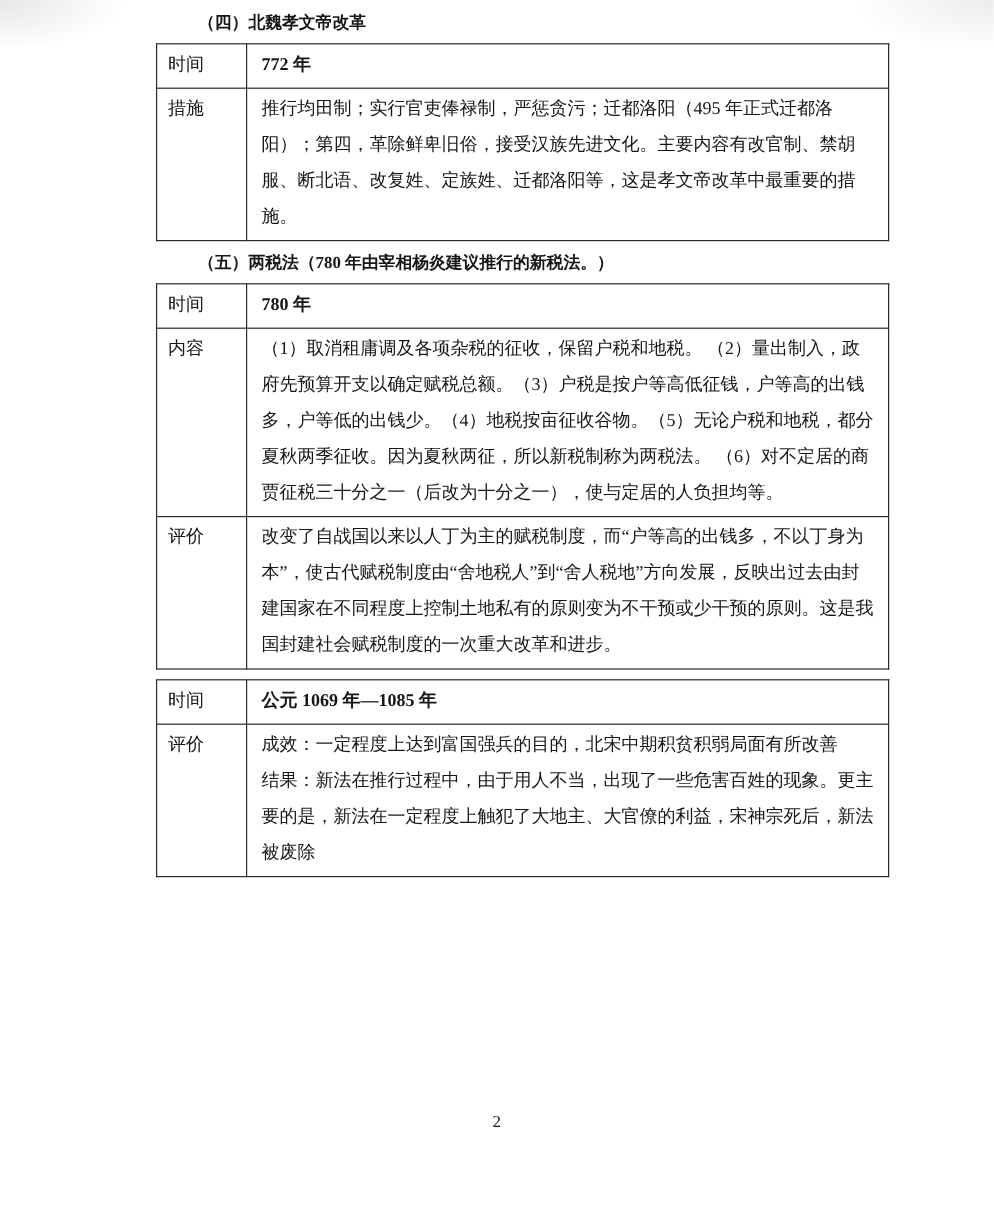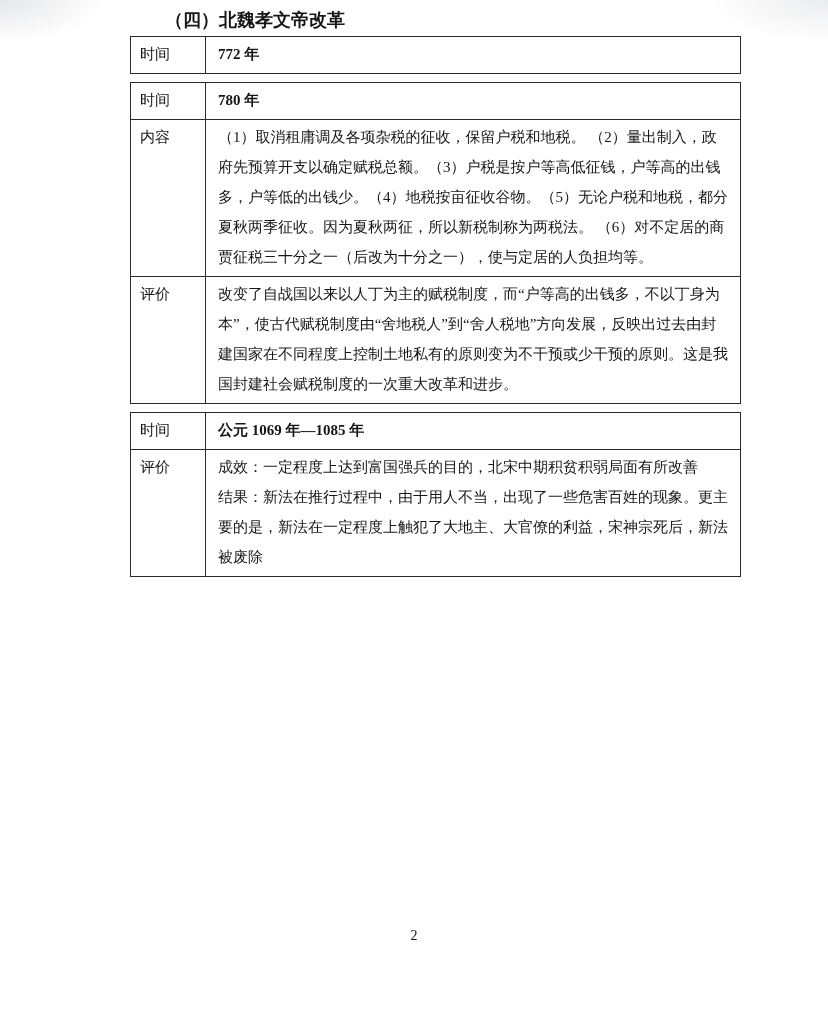--- a/index.html
+++ b/index.html
@@ -16,21 +16,21 @@
     position: relative;
     overflow: hidden;
   }
   .content {
     position: absolute;
     left: 130px;
     top: 4px;
     width: 612px;
   }
   .section-heading {
-    font-size: 18px;
+    font-size: 14px;
     font-weight: bold;
     line-height: 22px;
     padding-left: 35px;
     margin: 5px 0 5px 0;
     white-space: nowrap;
   }
   table.info-table {
     border-collapse: collapse;
     width: 611px;
     table-layout: fixed;
@@ -67,23 +67,28 @@
 <div class="content">
 
   <div class="section-heading">（四）北魏孝文帝改革</div>
 
   <table class="info-table">
     <tbody>
         <tr>
       <td class="label">时间</td>
       <td class="bold">772 年</td>
     </tr>
+    <tr>
+      <td class="label">措施</td>
+      <td>推行均田制；实行官吏俸禄制，严惩贪污；迁都洛阳（495 年正式迁都洛阳）；第四，革除鲜卑旧俗，接受汉族先进文化。主要内容有改官制、禁胡服、断北语、改复姓、定族姓、迁都洛阳等，这是孝文帝改革中最重要的措施。</td>
+    </tr>
   </tbody>
     </table>
 
+  <div class="section-heading">（五）两税法（780 年由宰相杨炎建议推行的新税法。）</div>
 
   <table class="info-table">
     <tbody>
         <tr>
       <td class="label">时间</td>
       <td class="bold">780 年</td>
     </tr>
     <tr>
       <td class="label">内容</td>
       <td>（1）取消租庸调及各项杂税的征收，保留户税和地税。 （2）量出制入，政府先预算开支以确定赋税总额。（3）户税是按户等高低征钱，户等高的出钱多，户等低的出钱少。（4）地税按亩征收谷物。（5）无论户税和地税，都分夏秋两季征收。因为夏秋两征，所以新税制称为两税法。 （6）对不定居的商贾征税三十分之一（后改为十分之一），使与定居的人负担均等。</td>

